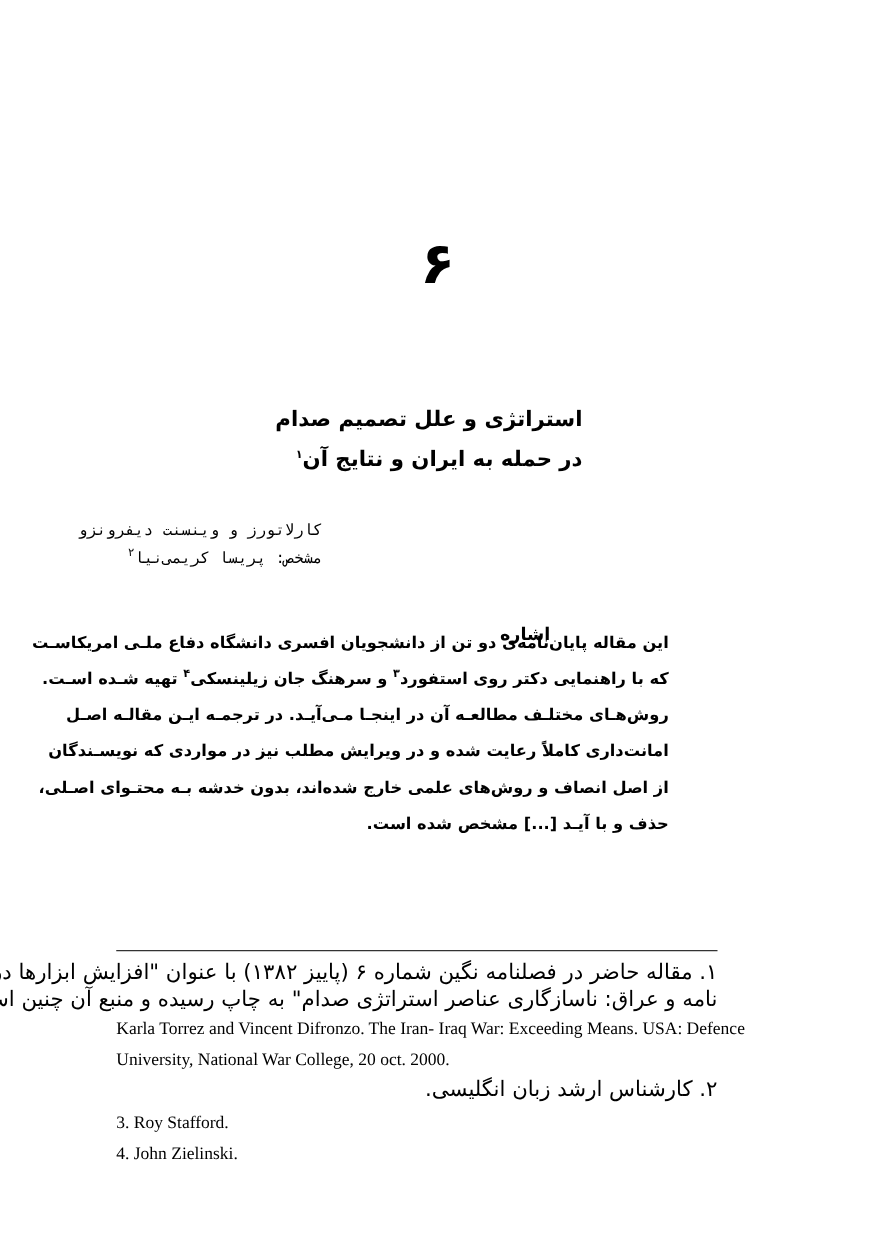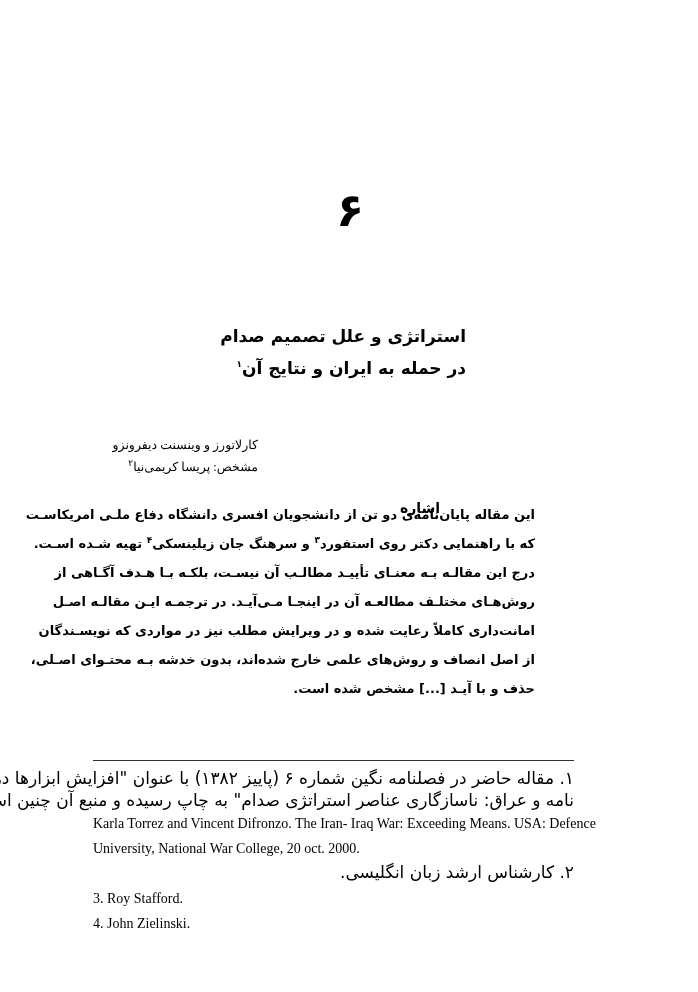--- a/index.html
+++ b/index.html
@@ -40,24 +40,24 @@
     }
     .title-line { display: block; white-space: nowrap; }
     sup {
       font-size: 9px;
       vertical-align: super;
       line-height: 0;
     }
     .byline {
       position: absolute;
       left: 80px;
-      top: 434px;
+      top: 414px;
       width: 178px;
       text-align: right;
-      font-family: Liberation Serif, serif;
+      font-family: Liberation Mono, monospace;
       font-size: 12.5px;
       line-height: 22px;
     }
     .byline div { white-space: nowrap; }
     .preface-heading {
       position: absolute;
       left: 400px;
       top: 470px;
       width: 131px;
       text-align: left;
@@ -139,21 +139,20 @@
 <div class="byline rtl">
   <div>کارلاتورز و وینسنت دیفرونزو</div>
   <div><span>مشخص: پریسا کریمی‌نیا</span><sup>۲</sup></div>
 </div>
 
 <div class="preface-heading rtl">اشاره</div>
 
 <div class="preface-body rtl">
   <span class="preface-line">این مقاله پایان‌نامه‌ی دو تن از دانشجویان افسری دانشگاه دفاع ملـی امریکاسـت</span>
   <span class="preface-line"><span>که با راهنمایی دکتر روی استفورد</span><sup>۳</sup> <span>و سرهنگ جان زیلینسکی</span><sup>۴</sup> <span>تهیه شـده اسـت.</span></span>
-  <span class="preface-line">درج این مقالـه بـه معنـای تأییـد مطالـب آن نیسـت، بلکـه بـا هـدف آگـاهی از</span>
   <span class="preface-line">روش‌هـای مختلـف مطالعـه آن در اینجـا مـی‌آیـد. در ترجمـه ایـن مقالـه اصـل</span>
   <span class="preface-line">امانت‌داری کاملاً رعایت شده و در ویرایش مطلب نیز در مواردی که نویسـندگان</span>
   <span class="preface-line">از اصل انصاف و روش‌های علمی خارج شده‌اند، بدون خدشه بـه محتـوای اصـلی،</span>
   <span class="preface-line last">حذف و با آیـد [...] مشخص شده است.</span>
 </div>
 
 <div class="footnote-rule"></div>
 
 <div class="footnotes">
   <span class="fn-fa">۱. مقاله حاضر در فصلنامه نگین شماره ۶ (پاییز ۱۳۸۲) با عنوان "افزایش ابزارها در جنگ</span>

